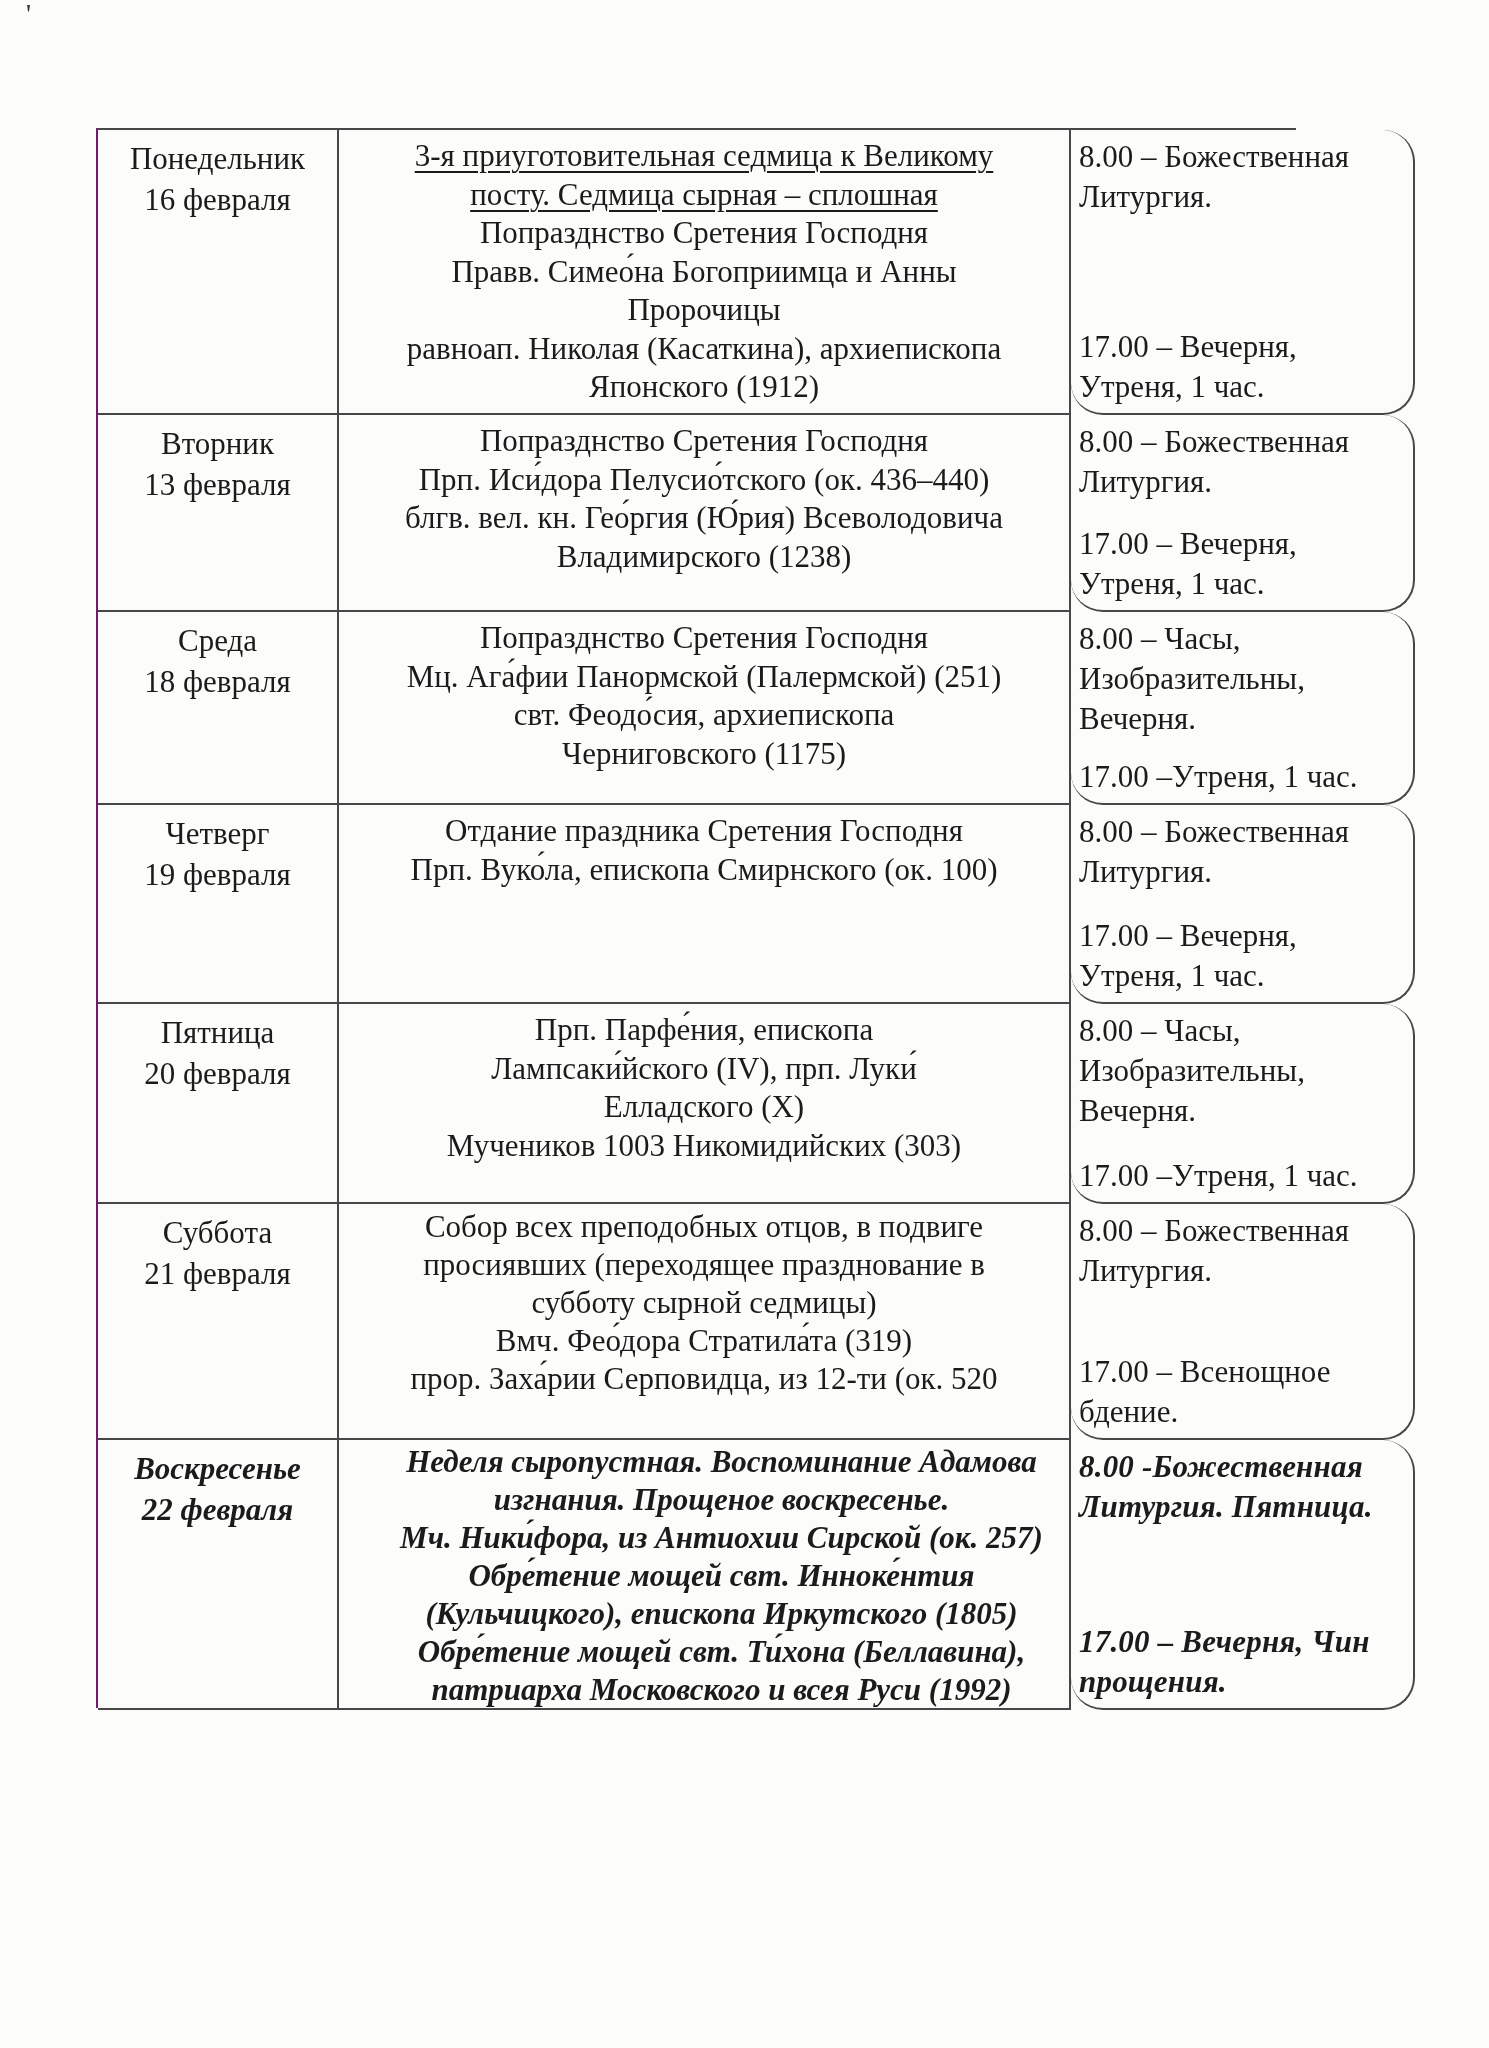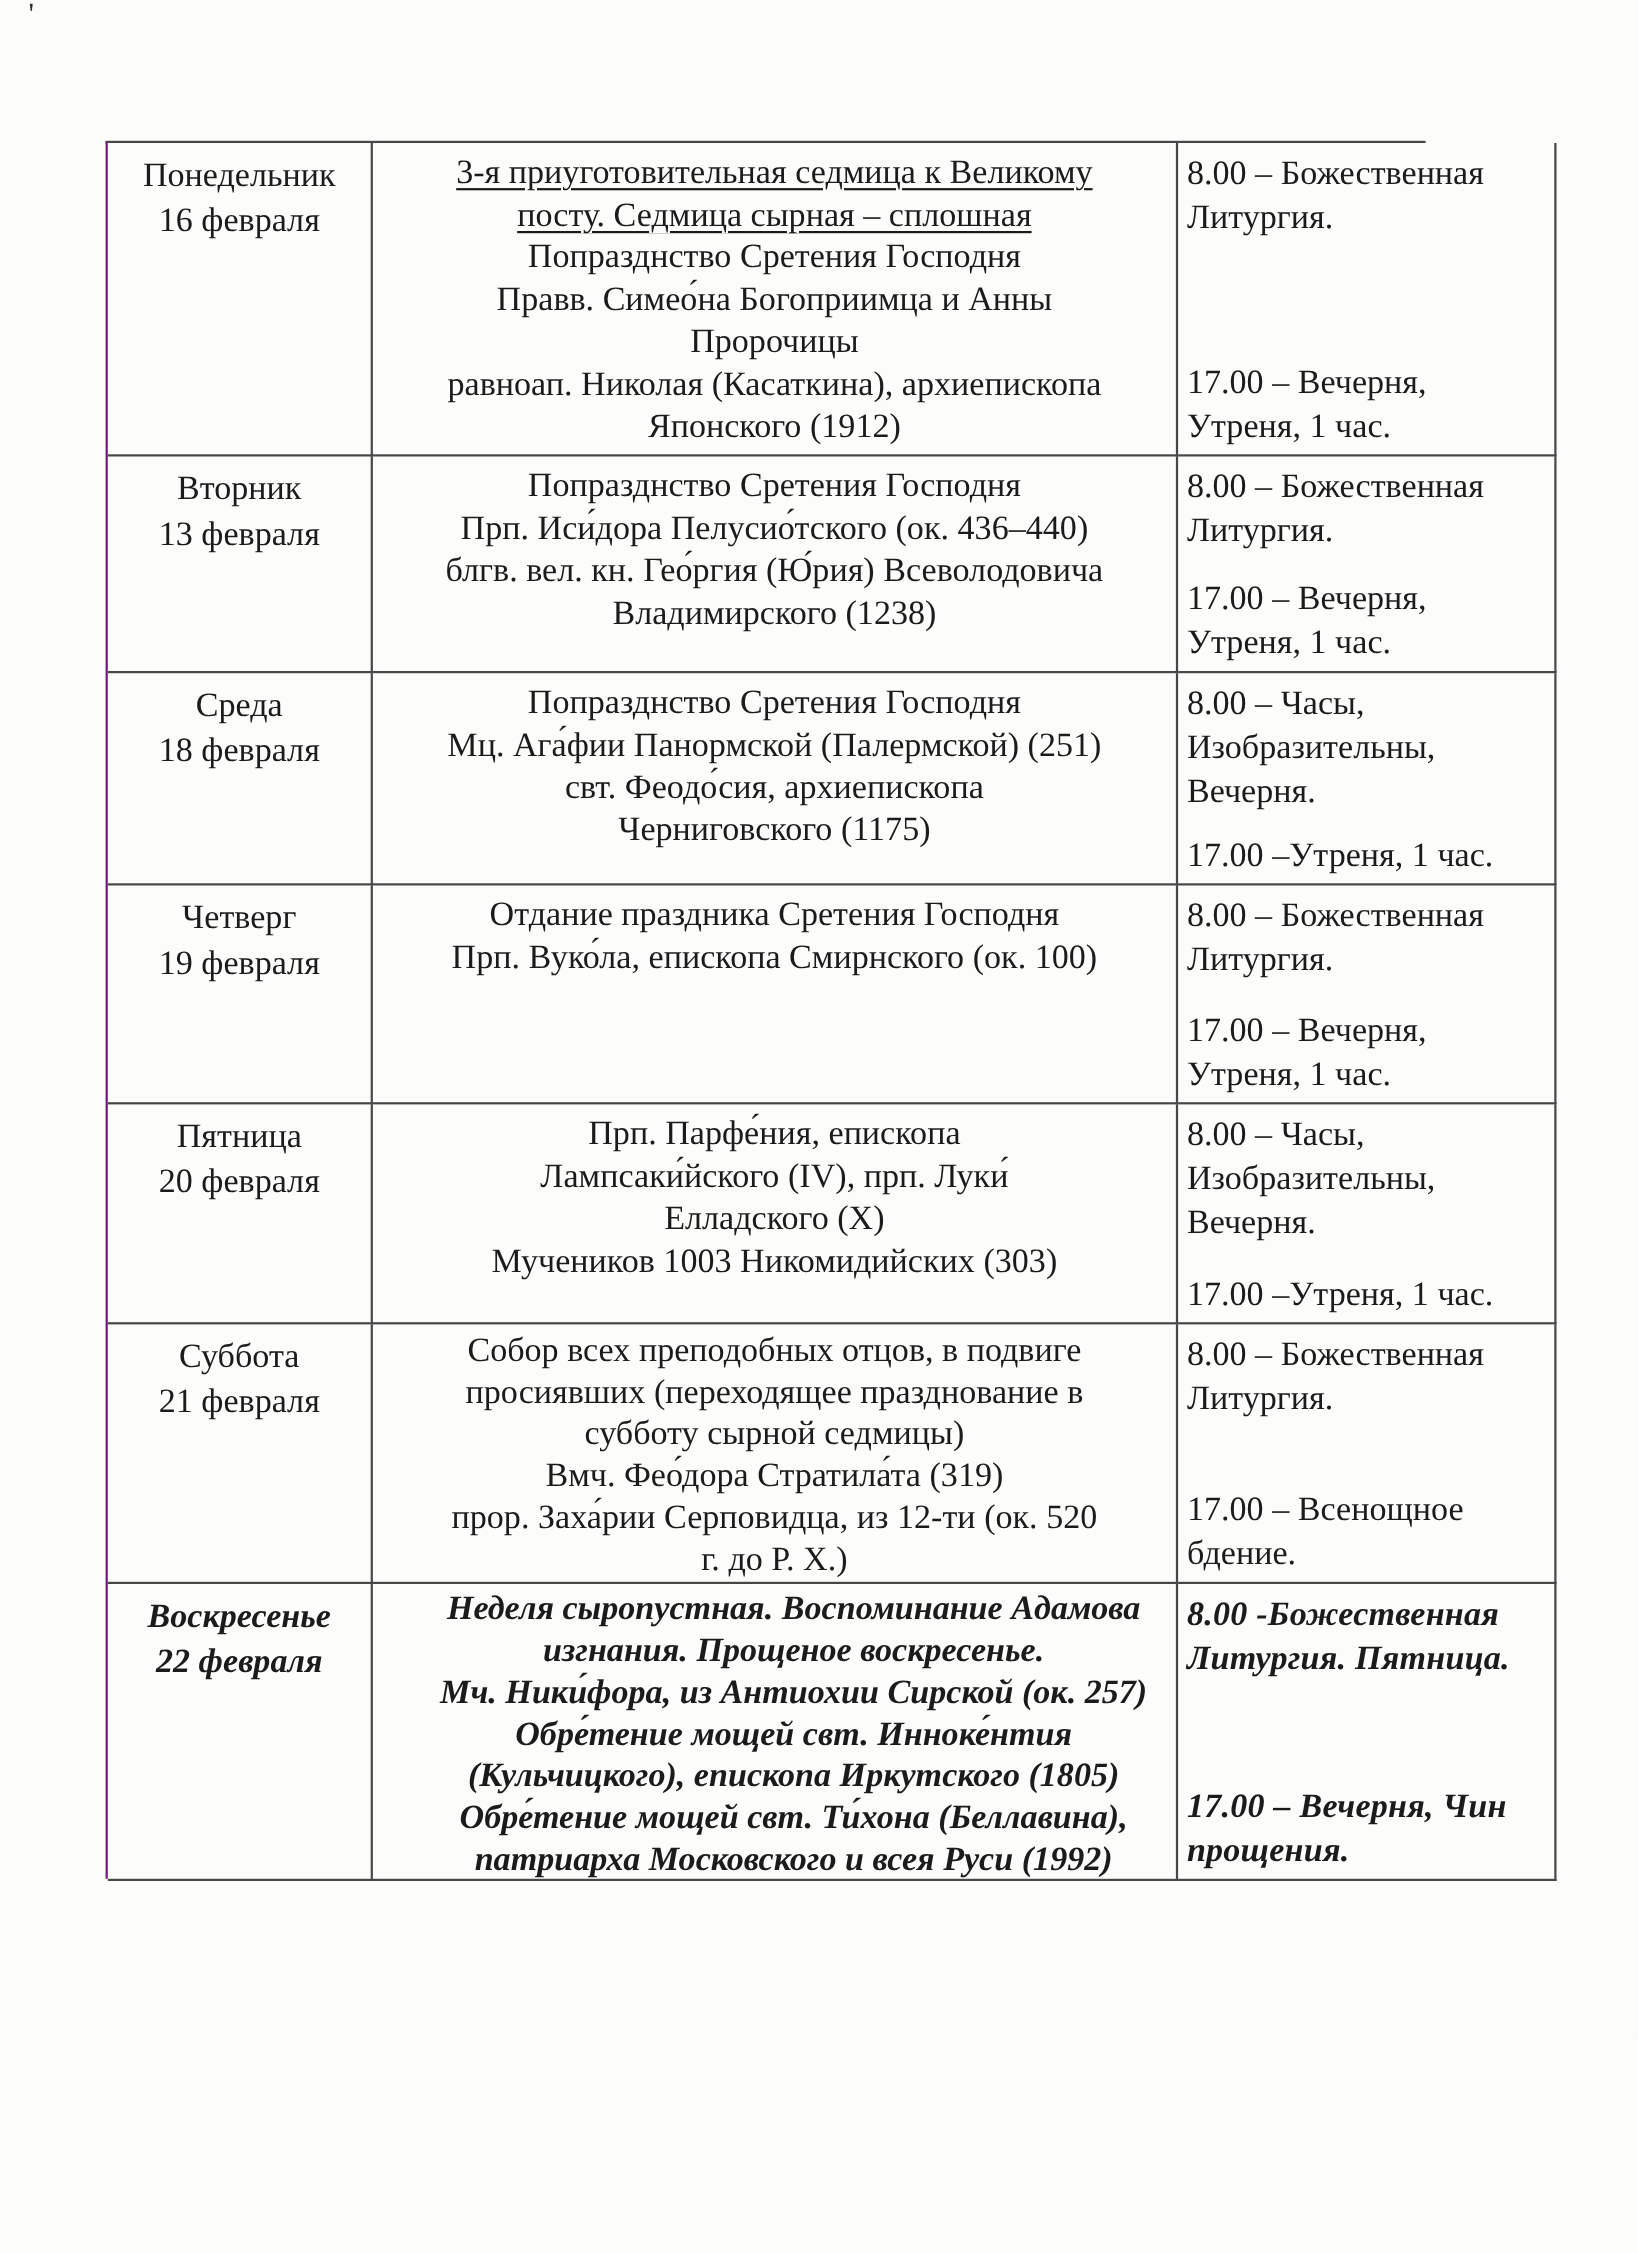--- a/index.html
+++ b/index.html
@@ -21,21 +21,21 @@
   .cell{
     border-right:2px solid #474747;border-bottom:2px solid #474747;
     box-sizing:border-box;overflow:hidden;
   }
   .day{text-align:center;padding-top:8px;font-size:31px;line-height:41px;}
   .feast{text-align:center;padding:7px 5px 0;font-size:31px;line-height:38.5px;}
   .fline{white-space:nowrap;}
   .u{text-decoration:underline;text-decoration-thickness:2px;text-underline-offset:5px;}
   .svc{
     display:flex;flex-direction:column;justify-content:space-between;
-    padding:7px 4px 6px 8px;font-size:31px;line-height:40px;text-align:left;
+    padding:7px 4px 6px 8px;font-size:31px;line-height:40px;text-align:left;border-radius:32px;
   }
   .sline{white-space:nowrap;}
   .r6cell{padding-top:4px;line-height:38px;}
   .r7cell{padding-top:3px;line-height:38px;padding-left:40px;}
   .bi{font-weight:bold;font-style:italic;}
   .bi .svc-block{letter-spacing:0.2px;}
 </style>
 </head>
 <body>
 
@@ -153,21 +153,20 @@
     <div class="cell day">
       <div>Суббота</div>
       <div>21 февраля</div>
     </div>
     <div class="cell feast r6cell">
       <div class="fline">Собор всех преподобных отцов, в подвиге</div>
       <div class="fline">просиявших (переходящее празднование в</div>
       <div class="fline">субботу сырной седмицы)</div>
       <div class="fline">Вмч. Фео́дора Стратила́та (319)</div>
       <div class="fline">прор. Заха́рии Серповидца, из 12-ти (ок. 520</div>
-      <div class="fline">г. до Р. Х.)</div>
     </div>
     <div class="cell svc">
       <div class="svc-block">
         <div class="sline">8.00 – Божественная</div>
         <div class="sline">Литургия.</div>
       </div>
       <div class="svc-block">
         <div class="sline">17.00 – Всенощное</div>
         <div class="sline">бдение.</div>
       </div>

